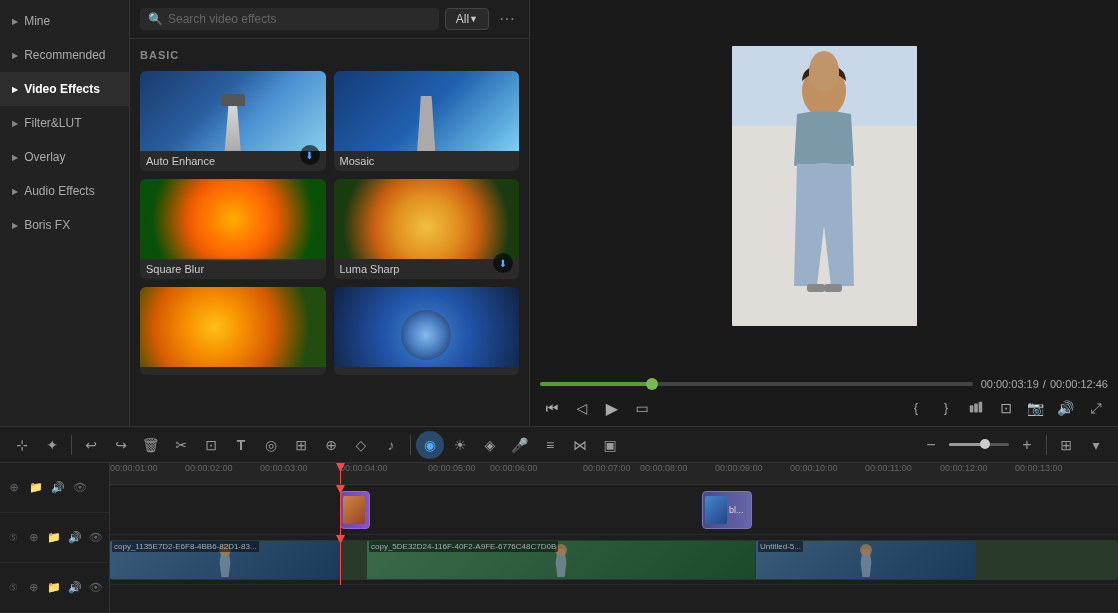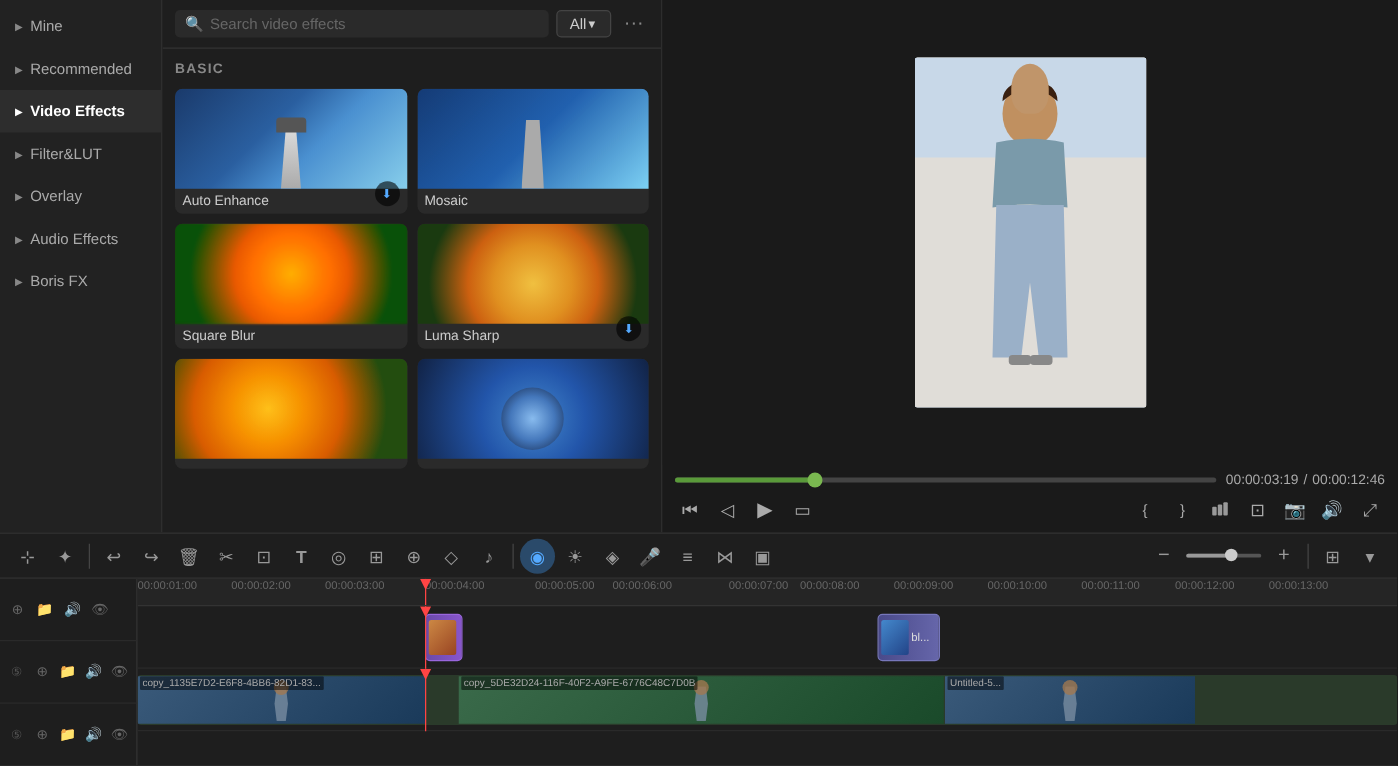--- a/index.html
+++ b/index.html
@@ -989,21 +989,21 @@
               <div class="film-frame film-frame-1" style="width:230px;position:relative;">
                 <div class="mini-person"></div>
                 <span class="film-strip-label">copy_1135E7D2-E6F8-4BB6-82D1-83...</span>
               </div>
 
               <div class="film-frame film-frame-2" style="width:388px;position:relative;margin-left:26px;">
                 <div class="mini-person"></div>
                 <span class="film-strip-label">copy_5DE32D24-116F-40F2-A9FE-6776C48C7D0B</span>
               </div>
 
-              <div class="film-frame film-frame-1" style="width:200px;position:relative;">
+              <div class="film-frame film-frame-1" style="width:220px;position:relative;">
                 <div class="mini-person"></div>
                 <span class="film-strip-label">Untitled-5...</span>
               </div>
             </div>
           </div>
           <div class="playhead" style="height:50px;"></div>
         </div>
 
         <div class="track-row" style="height:28px;">
         </div>

